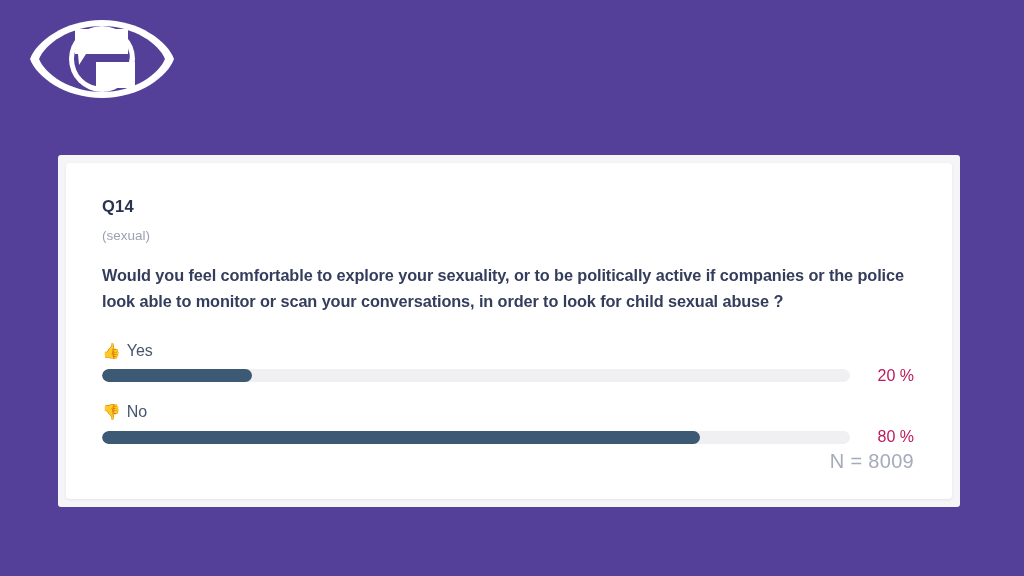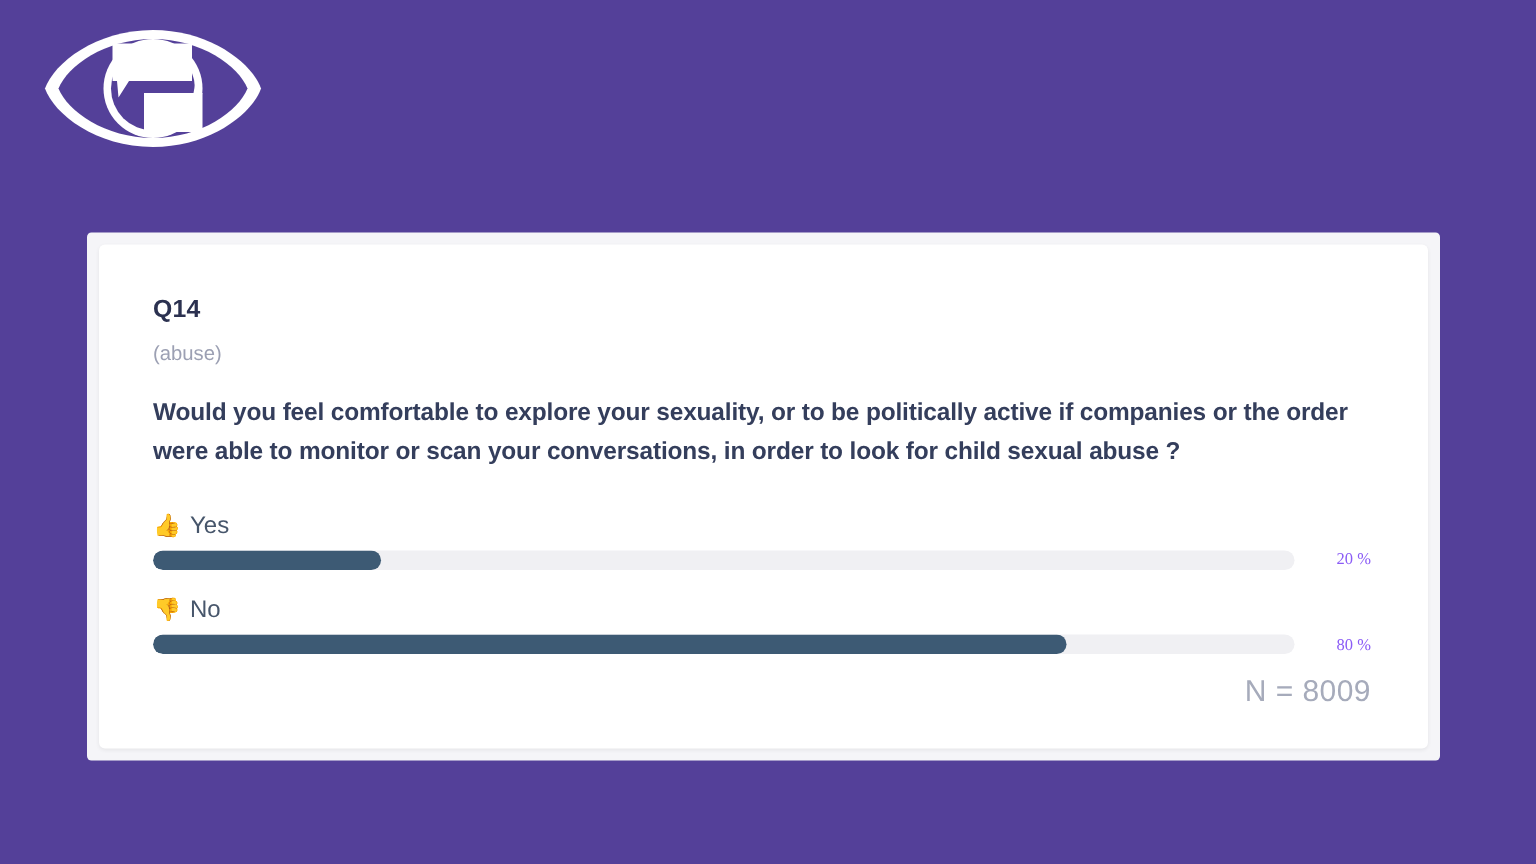--- a/index.html
+++ b/index.html
@@ -138,24 +138,23 @@
     position: absolute;
     left: 0;
     top: 0;
     height: 100%;
     background: #3d5a74;
     border-radius: 7px;
   }
 
   .meter-value {
     margin-left: 28px;
-    font-size: 11px;
-    color: #8b5cf6;
+    font-size: 16px;
+    color: #be185d;
     white-space: nowrap;
-    font-family: Liberation Serif, serif;
   }
 
   
   #sample-size {
     position: absolute;
     right: 38px;
     bottom: 26px;
     font-size: 20px;
     color: #a6abbb;
     letter-spacing: 0.3px;
@@ -179,24 +178,24 @@
 
     <path d="M68 44 L101 44 L103 33 L104 44 L107 44 L107 70 L68 70 Z" fill="#ffffff"></path>
   </svg>
 </div>
 
 <div id="poll-card-frame">
   <div id="poll-card">
 
     <div id="question-head">
       <span id="question-id">Q14</span>
-      <span id="question-type">(abuse)</span>
+      <span id="question-type">(sexual)</span>
     </div>
 
-    <div id="question-text">Would you feel comfortable to explore your sexuality, or to be politically active if companies or the order were able to monitor or scan your conversations, in order to look for child sexual abuse ?</div>
+    <div id="question-text">Would you feel comfortable to explore your sexuality, or to be politically active if companies or the police look able to monitor or scan your conversations, in order to look for child sexual abuse ?</div>
 
     <div id="options-list">
 
       <div class="option-row">
         <div class="option-label">
           <span class="option-emoji">👍</span>
           <span>Yes</span>
         </div>
         <div class="option-meter">
           <div class="meter-track" style="background: rgb(240, 240, 243);">

